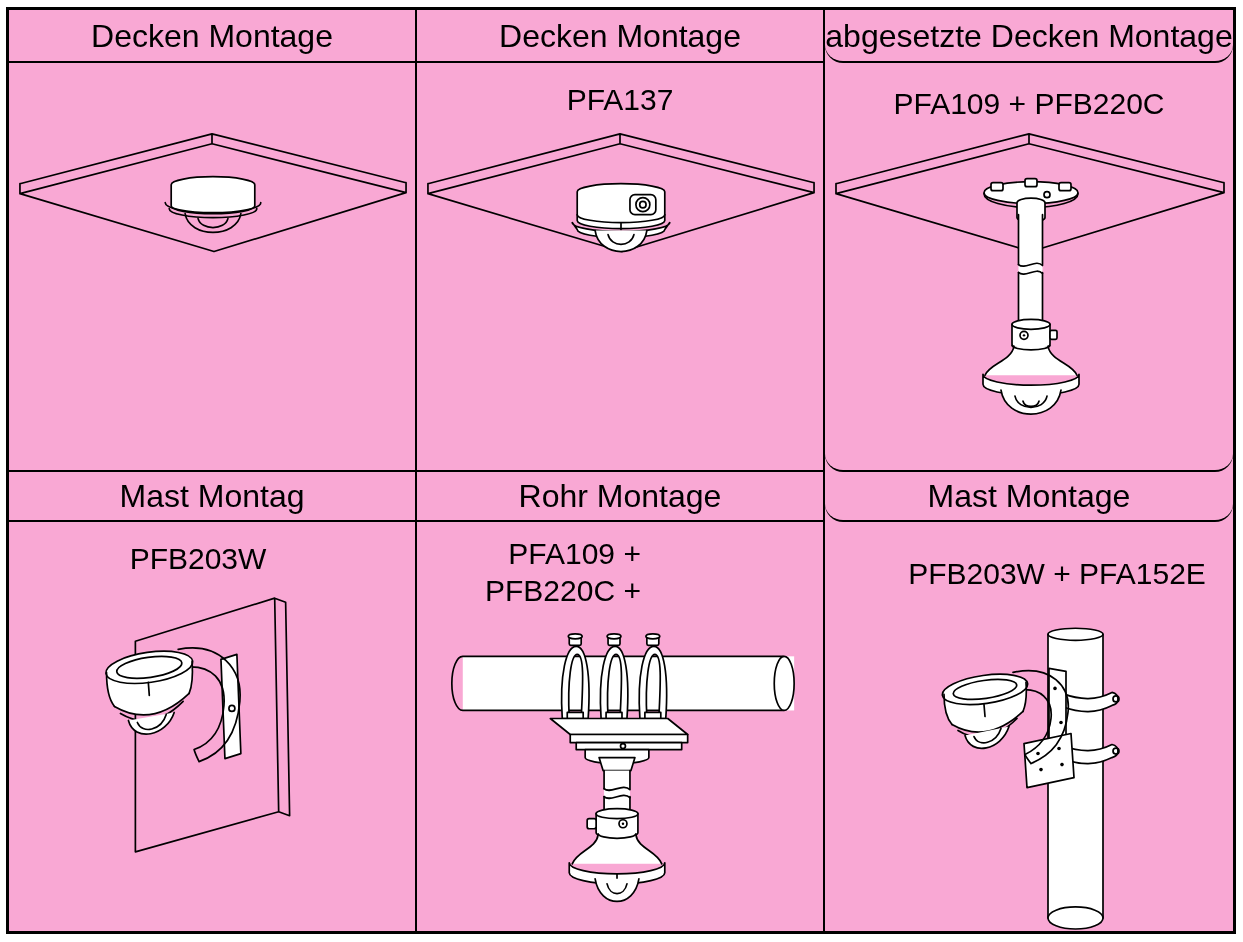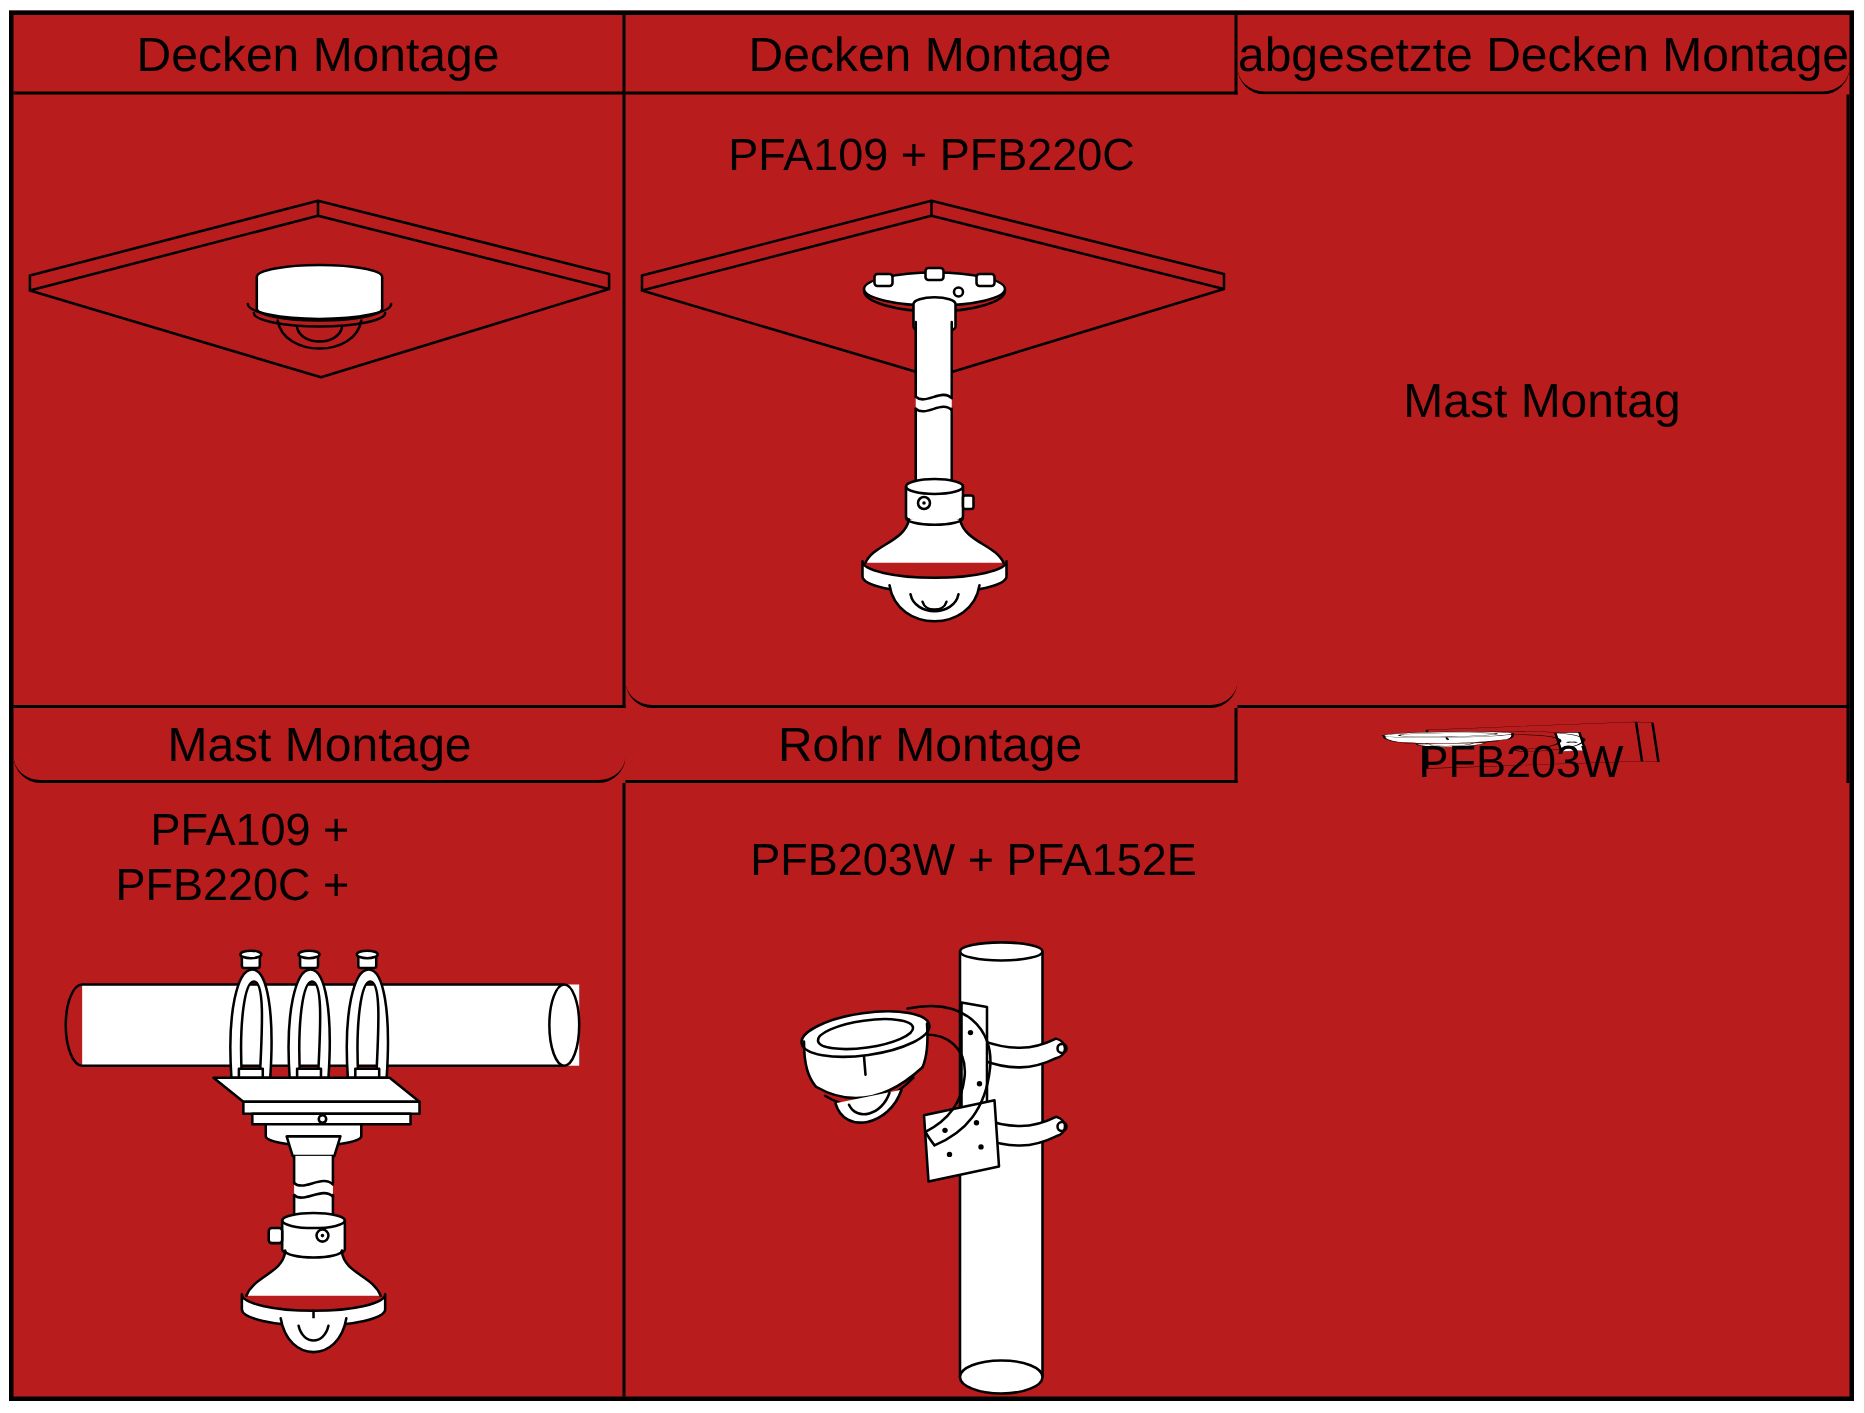--- a/index.html
+++ b/index.html
@@ -1,21 +1,21 @@
 <!DOCTYPE html>
 <html><head>
 <meta charset="utf-8">
 <style>
   html,body{margin:0;padding:0;background:#ffffff;}
   body{width:1243px;height:942px;position:relative;font-family:"Liberation Sans",sans-serif;color:#000;}
   .mount-table{
     position:absolute;left:6px;top:7px;width:1230px;height:927px;
     border:3px solid #000;box-sizing:border-box;
     display:grid;grid-template-columns:1fr 1fr 1fr;
-    grid-template-rows:53px 409px 50px 409px;background:#b91c1c;
+    grid-template-rows:53px 409px 50px 409px;background:#f9a8d4;
   }
   .cell{position:relative;box-sizing:border-box;border-right:2px solid #000;border-bottom:2px solid #000;overflow:hidden;}
   .cell.last-col{border-right:none;border-radius:18px;}
   .cell.last-row{border-bottom:none;}
   .hdr{display:flex;align-items:center;justify-content:center;font-size:32px;line-height:1;white-space:nowrap;}
   .sub{position:absolute;left:0;width:100%;text-align:center;font-size:30px;line-height:1.15;z-index:2;}
   .sub.s-pfa137{top:20px;}
   .sub.s-pendant{top:24px;}
   .sub.s-wall{top:20px;transform:translateX(-14px);}
   .sub.s-mast{top:35px;padding-left:28px;}
@@ -52,20 +52,40 @@
       <g>
         <path class="w" d="M163,122 a42,8 0 0 1 84,0 l0,21 a42,8 0 0 1 -84,0 z"></path>
         <path d="M157,140 a48,10 0 0 0 96,0"></path>
         <path d="M161,146 a44,9 0 0 0 88,0"></path>
         <path d="M177,151 C181,176 229,176 233,151"></path>
         <path d="M190,156 C193,168 217,168 220,156"></path>
       </g>
     </svg>
   </div>
 
+  <div class="cell">
+    <div class="sub s-pfa137">PFA137</div>
+    <svg class="illus" viewBox="0 0 408 408" preserveAspectRatio="none">
+      <g>
+        <path d="M204,71 L11,121 M204,71 L399,120 M204,81 L11,131 M204,81 L399,130 M204,71 L204,81 M11,121 L11,131 M399,120 L399,130 M11,131 L206,189 L399,130"></path>
+      </g>
+      <g>
+        <path class="w" d="M161,129 a44,8 0 0 1 88,0 l0,29 a44,8 0 0 1 -88,0 z"></path>
+        <rect class="w" x="214" y="132" width="26" height="20" rx="5"></rect>
+        <circle class="w" cx="227" cy="142" r="7"></circle>
+        <circle cx="227" cy="142" r="3.2"></circle>
+        <path d="M161,152 a44,8 0 0 0 88,0"></path>
+        <path class="w" d="M156,160 a49,9 0 0 0 98,0 l-5,7 a44,8 0 0 1 -88,0 z"></path>
+        <path d="M205,161 l0,6"></path>
+        <path class="nf" d="M179,168 C183,196 227,196 231,168 Z"></path>
+        <path d="M179,168 C183,196 227,196 231,168"></path>
+        <path d="M192,172 C195,185 215,185 218,172"></path>
+      </g>
+    </svg>
+  </div>
 
   <div class="cell last-col">
     <div class="sub s-pendant">PFA109 + PFB220C</div>
     <svg class="illus" viewBox="0 0 408 408" preserveAspectRatio="none">
       <g>
         <path d="M204,71 L11,121 M204,71 L399,120 M204,81 L11,131 M204,81 L399,130 M204,71 L204,81 M11,121 L11,131 M399,120 L399,130 M11,131 L206,189 L399,130"></path>
       </g>
       <g>
         <ellipse class="w" cx="206" cy="130" rx="47" ry="11"></ellipse>
         <path d="M159,131 a47,14 0 0 0 94,0"></path>
@@ -94,25 +114,25 @@
         <path d="M176,328 C181,360 231,360 236,328"></path>
         <path d="M190,334 C193,349 219,349 222,334"></path>
         <path d="M198,339 C200,346 212,346 214,339"></path>
       </g>
     </svg>
   </div>
 
   <div class="cell hdr">
     <span>Mast Montag</span>
   </div>
+  <div class="cell hdr">
+    <span>Rohr Montage</span>
+  </div>
   <div class="cell hdr last-col">
     <span>Mast Montage</span>
-  </div>
-  <div class="cell hdr">
-    <span>Rohr Montage</span>
   </div>
 
   <div class="cell last-row">
     <div class="sub s-wall">PFB203W</div>
     <svg class="illus" viewBox="0 0 408 408" preserveAspectRatio="none">
       <g>
         <path d="M127,119 L267,76 L271,289 L127,329 Z M267,76 L278,80 L282,293 L271,289"></path>
       </g>
       <g>
         <path class="w" d="M213,137 L229,132 L233,231 L217,236 Z"></path>

